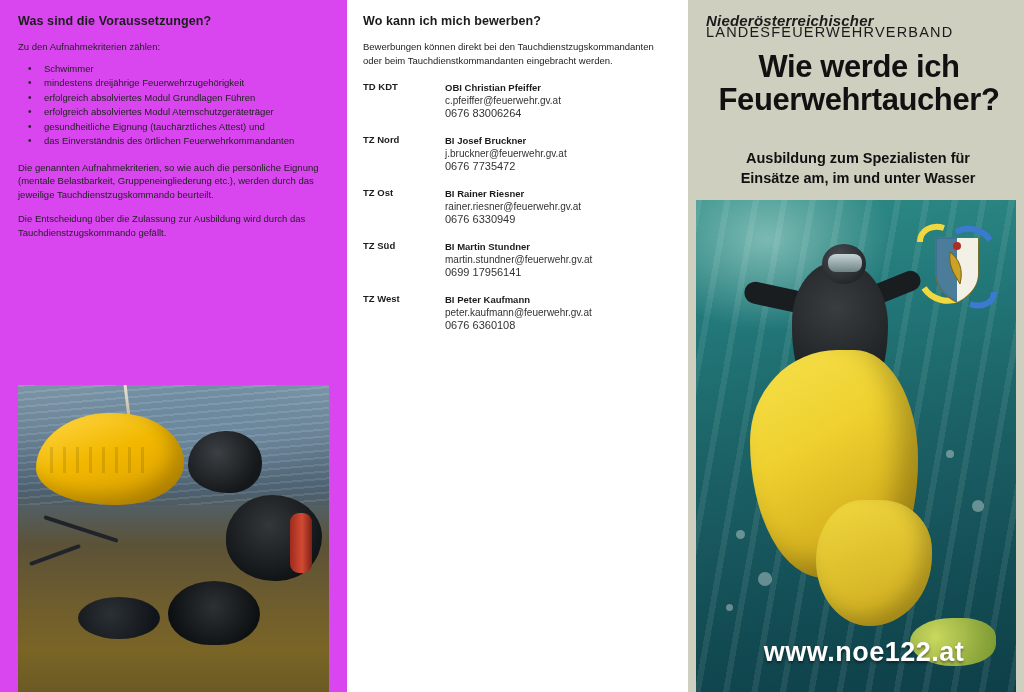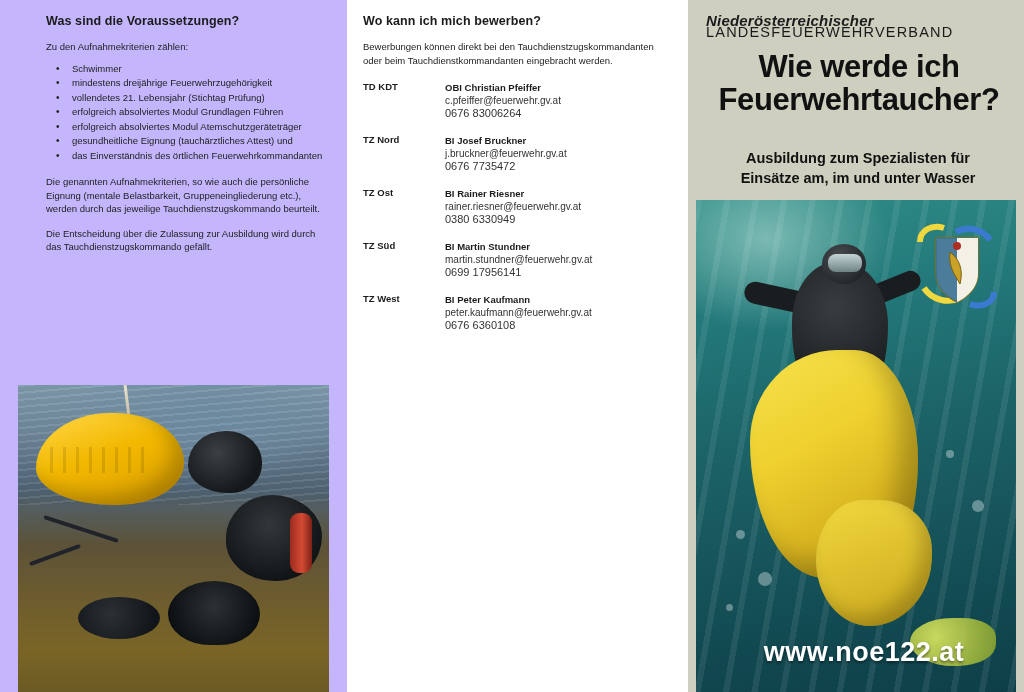--- a/index.html
+++ b/index.html
@@ -6,21 +6,21 @@
   html, body { width: 1024px; height: 692px; }
   body {
     font-family: "Liberation Sans", sans-serif;
     background: #ffffff;
     overflow: hidden;
     position: relative;
   }
   .page { position: relative; width: 1024px; height: 692px; background:#fff; }
 
   
-  .col1 { position: absolute; left: 0; top: 0; width: 347px; height: 692px; background: #c4b5fd; padding-left: 28px; }
+  .col1 { position: absolute; left: 0; top: 0; width: 347px; height: 692px; background: #d946ef; }
   .col1 .inner { padding: 14px 18px 0 18px; }
   h2.heading {
     font-size: 12.5px; font-weight: bold; color: #1b1b1b;
     margin-bottom: 12px; letter-spacing: 0.1px;
   }
   .body-text {
     font-size: 9.5px; line-height: 13.5px; color: #222; margin-bottom: 11px;
   }
   ul.crit { list-style: none; margin: 0 0 12px 0; }
   ul.crit li {
@@ -212,21 +212,20 @@
 
 <div class="page">
 
   <section class="col1">
     <div class="inner">
       <h2 class="heading">Was sind die Voraussetzungen?</h2>
       <p class="body-text" style="margin-bottom:8px">Zu den Aufnahmekriterien zählen:</p>
       <ul class="crit">
         <li>Schwimmer</li>
         <li>mindestens dreijährige Feuerwehrzugehörigkeit</li>
-        <li>vollendetes 21. Lebensjahr (Stichtag Prüfung)</li>
         <li>erfolgreich absolviertes Modul Grundlagen Führen</li>
         <li>erfolgreich absolviertes Modul Atemschutzgeräteträger</li>
         <li>gesundheitliche Eignung (tauchärztliches Attest) und</li>
         <li>das Einverständnis des örtlichen Feuerwehrkommandanten</li>
       </ul>
       <p class="body-text">Die genannten Aufnahmekriterien, so wie auch die persönliche Eignung (mentale Belastbarkeit, Gruppeneingliederung etc.), werden durch das jeweilige Tauchdienstzugskommando beurteilt.</p>
       <p class="body-text">Die Entscheidung über die Zulassung zur Ausbildung wird durch das Tauchdienstzugskommando gefällt.</p>
     </div>
 
     <figure class="photo-diving">
@@ -268,21 +267,21 @@
               <div class="cname">BI Josef Bruckner</div>
               <div class="cmail">j.bruckner@feuerwehr.gv.at</div>
               <div class="cphone">0676 7735472</div>
             </td>
           </tr>
           <tr>
             <td class="tzlabel">TZ Ost</td>
             <td>
               <div class="cname">BI Rainer Riesner</div>
               <div class="cmail">rainer.riesner@feuerwehr.gv.at</div>
-              <div class="cphone">0380 6330949</div>
+              <div class="cphone">0676 6330949</div>
             </td>
           </tr>
           <tr>
             <td class="tzlabel">TZ Süd</td>
             <td>
               <div class="cname">BI Martin Stundner</div>
               <div class="cmail">martin.stundner@feuerwehr.gv.at</div>
               <div class="cphone">0699 17956141</div>
             </td>
           </tr>

